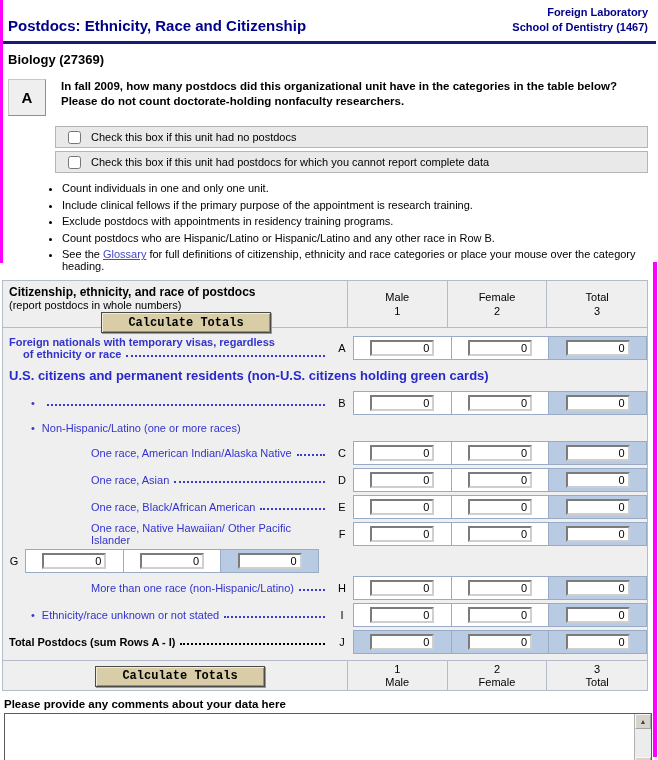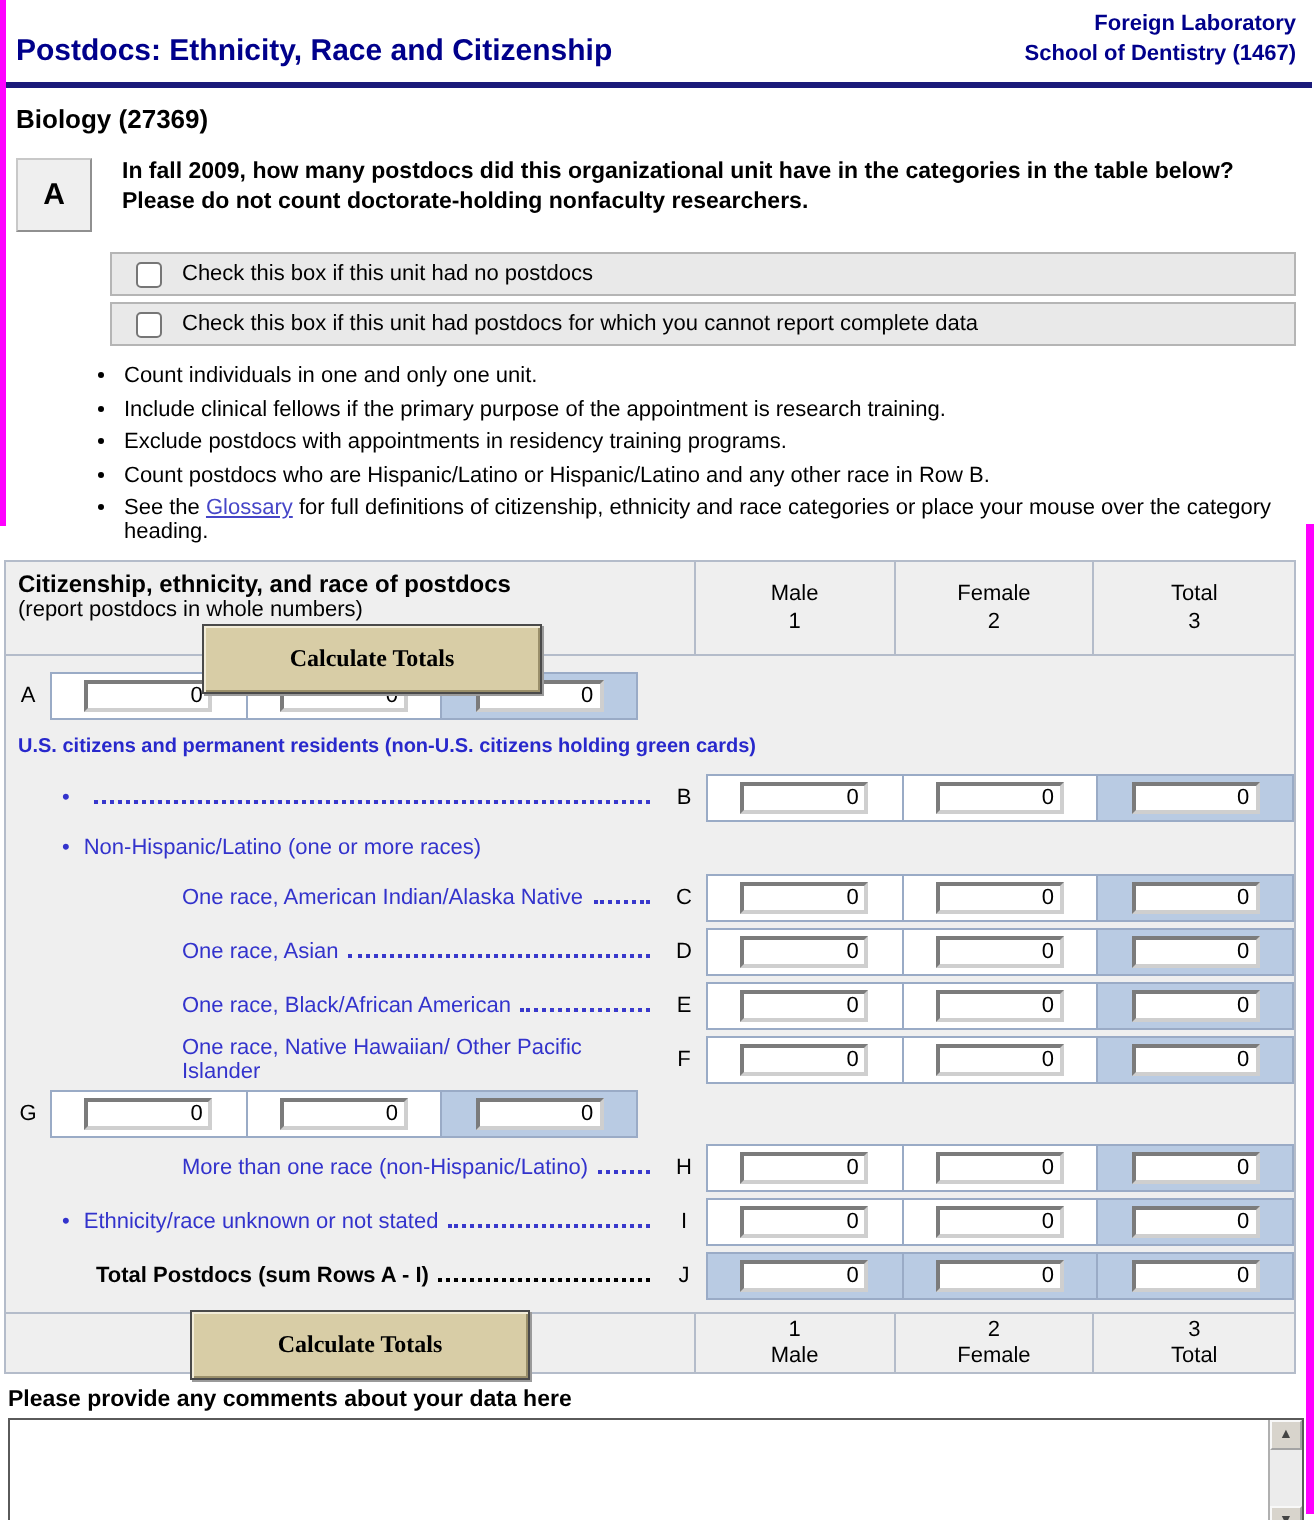--- a/index.html
+++ b/index.html
@@ -40,47 +40,47 @@
   .bullets { margin:9px 0 0 46px; padding:0 0 0 16px; font-size:11px; line-height:12px; width:600px; }
   .bullets li { margin-bottom:4.5px; }
   .glossary-link { color:#4646c8; text-decoration:underline; cursor:pointer; }
 
   
   .gtable { margin:8px 0 0 2px; width:646px; border:1px solid #b4bcca; background:#efefef; font-size:11px; }
   .thead { display:flex; border-bottom:1px solid #b4bcca; height:47px; }
   .th-label { width:345px; padding:4px 0 0 6px; position:relative; }
   .tt { font-weight:bold; font-size:12px; }
   .ts { font-size:11px; }
-  .calcbtn { display:block; margin:1px 0 0 92px; width:170px; height:35px;
+  .calcbtn { display:block; margin:1px 0 0 92px; width:170px; height:21px;
              background:#d8cda6; color:#000; font-weight:bold; font-size:12px;
-             font-family:Liberation Serif, serif;
+             font-family:Liberation Mono, monospace;
              border:1px solid #4a4a4a; box-shadow:inset 1px 1px 0 #f2ecd8, inset -1px -1px 0 #9a8f6a, 1px 1px 0 #9a9a9a;
              cursor:pointer; }
   .th-col { width:100px; border-left:1px solid #b4bcca; display:flex; flex-direction:column;
             align-items:center; justify-content:center; line-height:14px; text-align:center; }
   .th-col:last-child { width:101px; }
 
   .tbody { padding:5px 0 3px 0; }
   .trow { display:flex; align-items:center; margin:3px 0; }
   .rlabel { width:330px; display:flex; align-items:baseline; }
   .blue { color:#3333cc; }
   .bold { font-weight:bold; }
   .lead { flex:1; border-bottom:2px dotted #3939cc; margin:0 6px 3px 5px; align-self:flex-end; }
   .lead.black { border-bottom-color:#000; }
   .rletter { width:22px; text-align:center; font-size:11px; color:#000; flex:none; }
   .band { width:294px; display:flex; border:1px solid #9aabc6; background:#fff; height:24px; flex:none; }
   .cell { flex:1; display:flex; align-items:center; justify-content:center; }
   .cell + .cell { border-left:1px solid #9aabc6; }
   .cell.bluecell { background:#b9cbe3; }
   input.num { width:64px; height:16px; border:2px inset #cfcfcf; background:#fff;
               font-size:11px; font-family:"Liberation Sans",sans-serif; text-align:right; padding:0 3px; }
-  .ind0 { padding-left:6px;margin-left:39px; }
+  .ind0 { padding-left:6px; }
   .bullet-dot { color:#3333cc; margin:0 7px 0 28px; font-size:11px; }
   .ind2 { padding-left:88px; }
-  .secrow { padding:5px 0 5px 6px; color:#2828cc; font-weight:bold; font-size:10px; }
+  .secrow { padding:5px 0 5px 6px; color:#2828cc; font-weight:bold; font-size:13px; }
   .subrow { padding:4px 0; font-size:11px; display:flex; align-items:baseline; }
   .la2 { display:flex; flex-direction:column; width:100%; }
   .la2 .l1 { padding-left:6px; }
   .la2 .l2 { display:flex; align-items:baseline; padding-left:20px; }
 
   .tfoot { display:flex; border-top:1px solid #b4bcca; height:30px; align-items:center; }
   .tf-label { width:345px; }
   .tf-col { width:100px; border-left:1px solid #b4bcca; height:100%; display:flex; flex-direction:column;
             align-items:center; justify-content:center; line-height:13px; text-align:center; }
   .tf-col:last-child { width:101px; }
@@ -153,20 +153,29 @@
     </div>
     <div class="th-col">
       <span>Total</span>
       <span>3</span>
     </div>
   </div>
 
   <div class="tbody">
 
     <div class="trow">
+      <div class="rlabel">
+        <div class="la2 blue bold">
+          <span class="l1">Foreign nationals with temporary visas, regardless</span>
+          <span class="l2">
+              <span>of ethnicity or race</span>
+              <span class="lead"></span>
+            </span>
+        </div>
+      </div>
       <div class="rletter">A</div>
       <div class="band">
         <div class="cell">
             <input class="num" value="0" style="">
           </div>
         <div class="cell">
             <input class="num" value="0" style="">
           </div>
         <div class="cell bluecell">
             <input class="num" value="0" style="">

